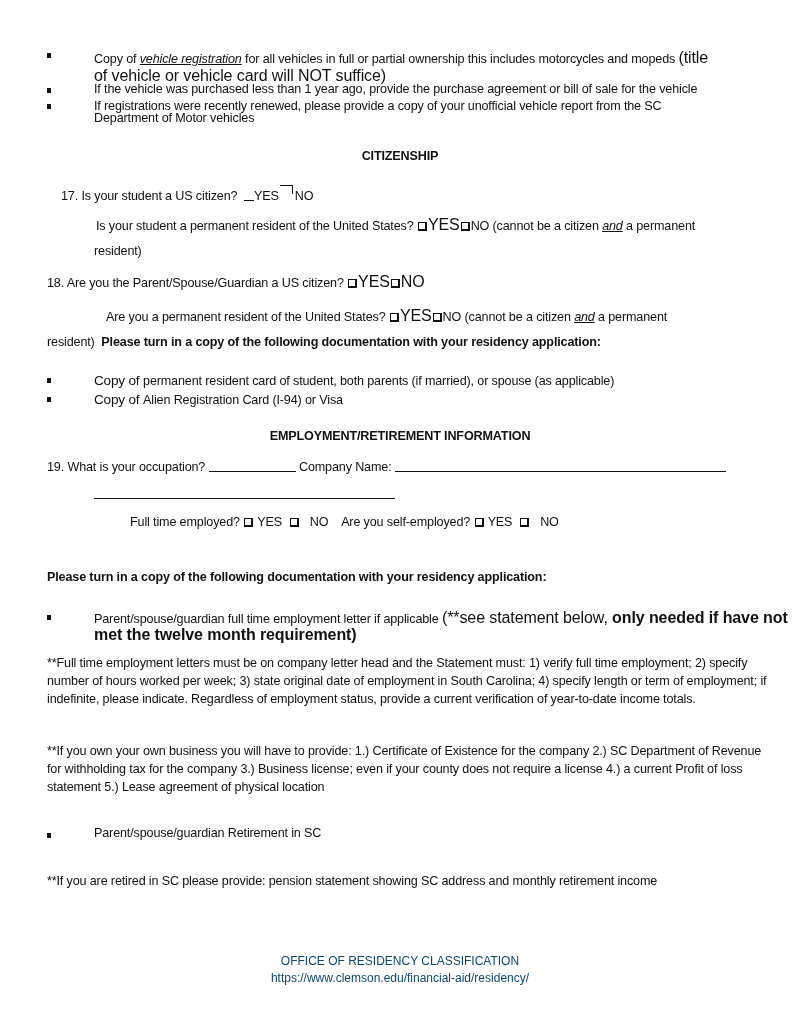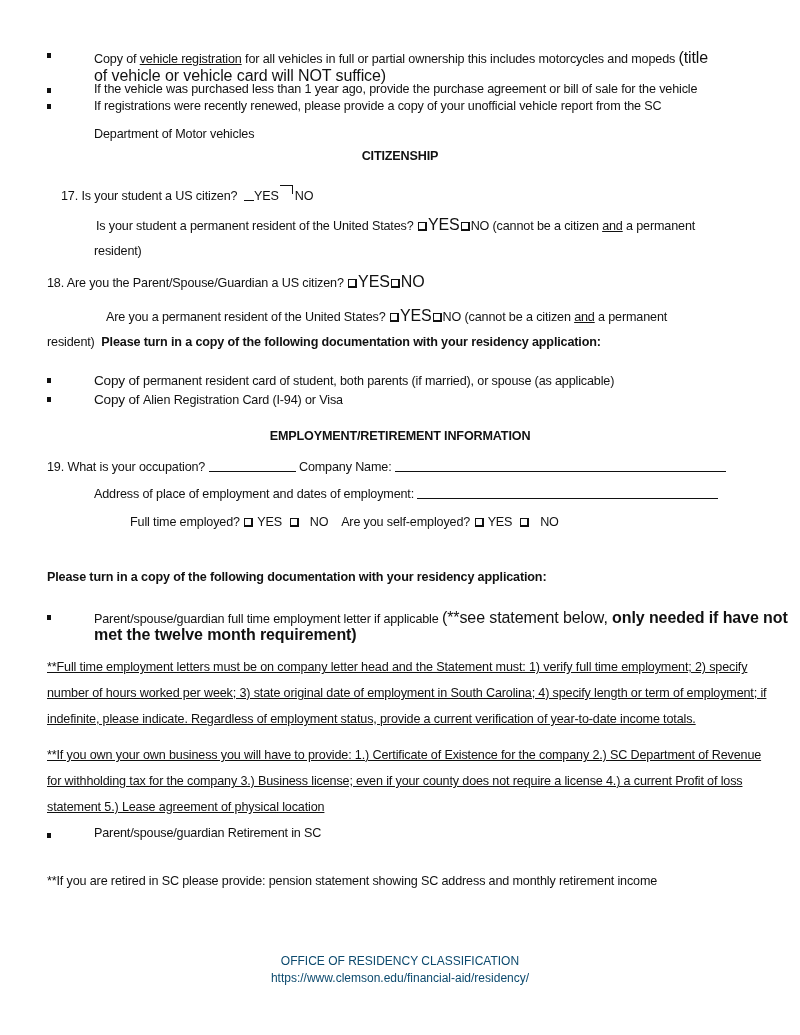--- a/index.html
+++ b/index.html
@@ -8,47 +8,47 @@
       font-family: "Liberation Sans", sans-serif; color: #111;
     }
     .abs { position: absolute; white-space: nowrap; }
     .t13 { font-size: 12.6px; letter-spacing: -0.15px; }
     .t11 { font-size: 16px; letter-spacing: -0.1px; }
     .t14 { font-size: 13.6px; letter-spacing: -0.2px; }
     .bold { font-weight: bold; }
     .bullet {
       position: absolute; width: 4px; height: 5px; background: #111;
     }
-    .u { text-decoration: underline; }
+    .u { text-decoration: underline; font-style: italic; }
     .cb {
       display: inline-block; width: 9px; height: 9px; border: 1.3px solid #111;
       border-right-width: 2.2px; border-bottom-width: 2.2px;
       vertical-align: -1px; box-sizing: border-box; margin: 0 1px 0 1px;
       background: #fff;
     }
     .blank { display: inline-block; border-bottom: 1px solid #111; height: 11px; vertical-align: -1px; }
     .center { text-align: center; left: 0; width: 800px; }
-    .para { position: absolute; left: 47px; width: 720px; font-size: 12.6px; line-height: 26px; letter-spacing: -0.15px; white-space: normal; text-decoration: underline; }
+    .para { position: absolute; left: 47px; width: 720px; font-size: 12.6px; line-height: 18px; letter-spacing: -0.15px; white-space: normal; }
     .footer { color: #0c4a6e; font-size: 12px; }
   </style>
 </head>
 <body>
 
 <div class="bullet" style="left:47px;top:53px;"></div>
 <div class="abs t13" style="left:94px;top:49px;">
   <span>Copy of </span><span class="u">vehicle registration</span><span> for all vehicles in full or partial ownership this includes motorcycles and mopeds </span><span class="t11">(title</span>
 </div>
 <div class="abs t11" style="left:94px;top:67px;">of vehicle or vehicle card will NOT suffice)</div>
 
 <div class="bullet" style="left:47px;top:88px;"></div>
 <div class="abs t13" style="left:94px;top:82px;">If the vehicle was purchased less than 1 year ago, provide the purchase agreement or bill of sale for the vehicle</div>
 
 <div class="bullet" style="left:47px;top:104px;"></div>
 <div class="abs t13" style="left:94px;top:99px;">If registrations were recently renewed, please provide a copy of your unofficial vehicle report from the SC</div>
-<div class="abs t13" style="left:94px;top:127px;">Department of Motor vehicles</div>
+<div class="abs t13" style="left:94px;top:111px;">Department of Motor vehicles</div>
 
 <div class="abs t13 bold center" style="top:149px;">CITIZENSHIP</div>
 
 <div class="abs t13" style="left:61px;top:185px;">
   <span>17. Is your student a US citizen?</span>
   &nbsp;<span class="blank" style="width:10px;"></span><span>YES</span><span style="display:inline-block;width:12px;height:8px;border-top:1px solid #111;border-right:1px solid #111;vertical-align:6px;margin:0 2px 0 1px;"></span><span>NO</span>
 </div>
 
 <div class="abs t13" style="left:96px;top:216px;">
   <span>Is your student a permanent resident of the United States?</span>
@@ -85,21 +85,20 @@
 <div class="abs t13 bold center" style="top:429px;">EMPLOYMENT/RETIREMENT INFORMATION</div>
 
 <div class="abs t13" style="left:47px;top:460px;">
   <span>19. What is your occupation?</span>
   <span class="blank" style="width:87px;"></span>
   <span>Company Name:</span>
   <span class="blank" style="width:331px;"></span>
 </div>
 
 <div class="abs t13" style="left:94px;top:487px;">
-  <span>Address of place of employment and dates of employment:</span>
   <span class="blank" style="width:301px;"></span>
 </div>
 
 <div class="abs t13" style="left:86px;top:515px;margin-left:44px;">
   <span>Full time employed?</span>
   <span class="cb"></span>
   <span>YES</span>&nbsp;
   <span class="cb"></span>&nbsp;&nbsp;
   <span>NO</span>&nbsp;&nbsp;&nbsp;
   <span>Are you self-employed?</span>

